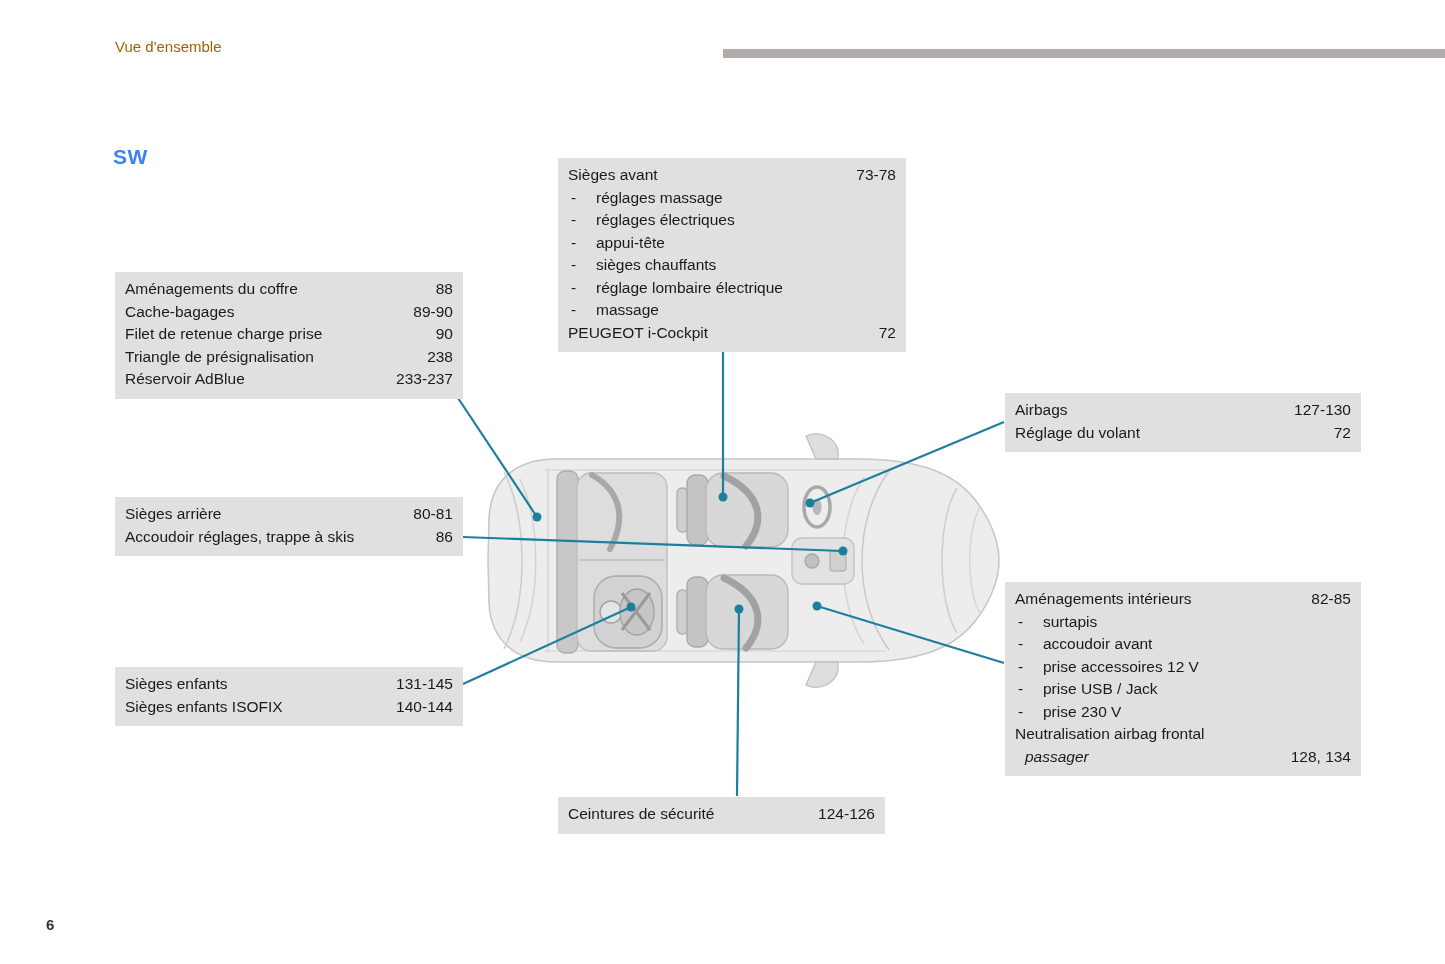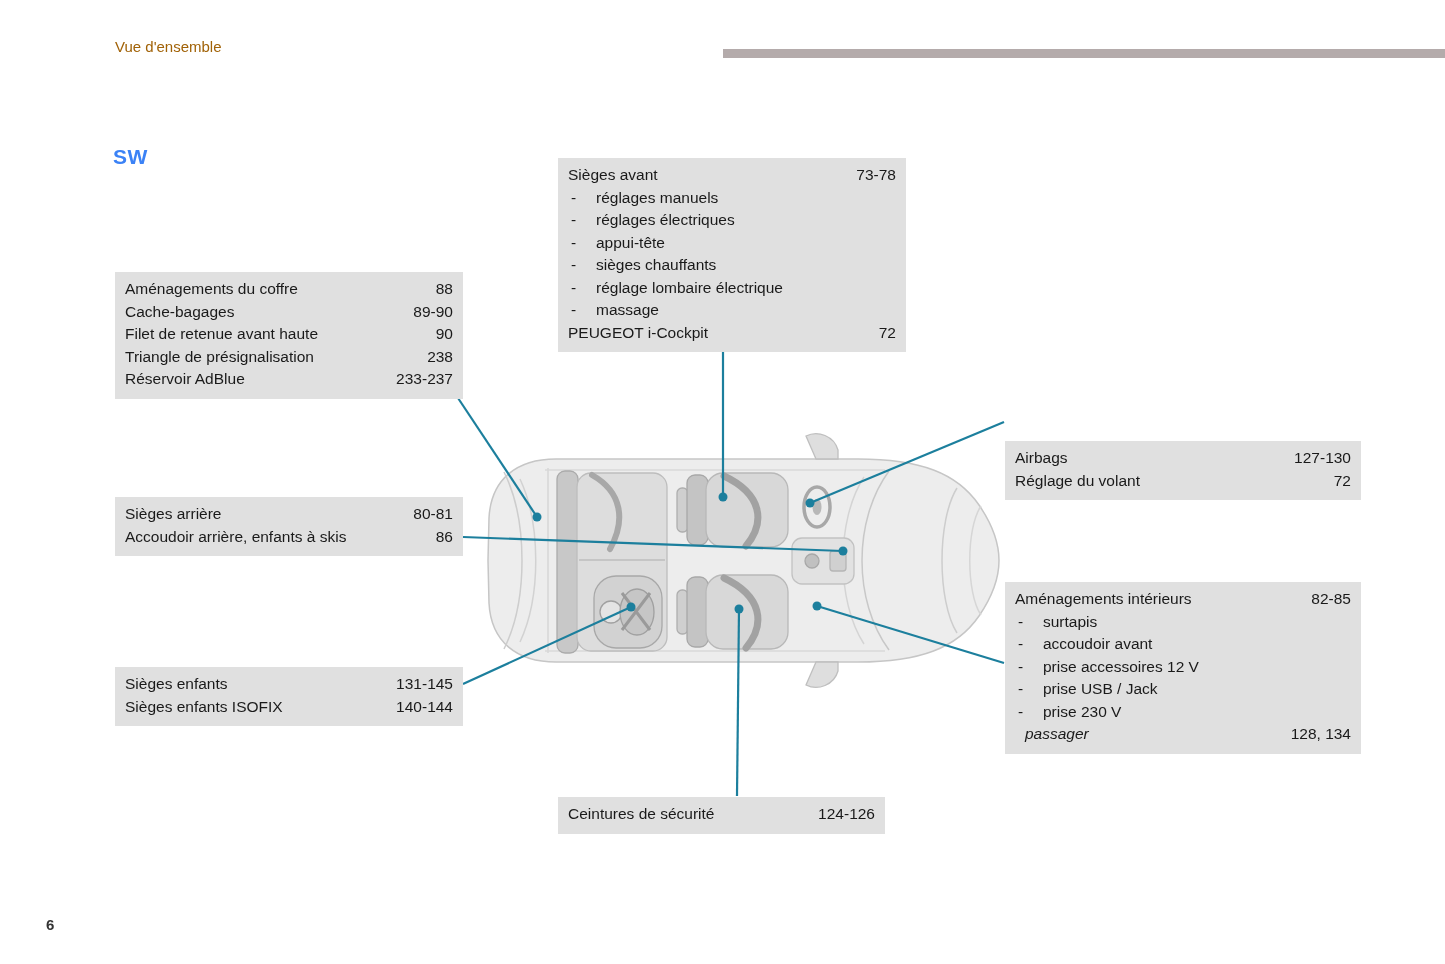--- a/index.html
+++ b/index.html
@@ -17,21 +17,21 @@
   .callout { position:absolute; z-index:2; background:var(--box-bg,#e0e0e0); padding:6px 10px 8px 10px; font-size:15.5px; line-height:22.5px; }
   .callout .row { display:flex; justify-content:space-between; align-items:baseline; }
   .callout .row .label { flex:1 1 auto; }
   .callout .row .pages { flex:0 0 auto; margin-left:14px; white-space:nowrap; text-align:right; }
   .callout .row.bullet { justify-content:flex-start; }
   .callout .row.bullet .dash { flex:0 0 28px; padding-left:3px; }
   .callout .row.indent .label { padding-left:10px;font-style:italic; }
 
   .box-trunk      { left:115px;  top:272px; width:348px; }
   .box-frontseats { left:558px;  top:158px; width:348px; }
-  .box-airbags    { left:1005px; top:393px; width:356px;margin-top:48px; }
+  .box-airbags    { left:1005px; top:393px; width:356px; }
   .box-rearseats  { left:115px;  top:497px; width:348px; }
   .box-interior   { left:1005px; top:582px; width:356px; }
   .box-childseats { left:115px;  top:667px; width:348px; }
   .box-seatbelts  { left:558px;  top:797px; width:327px; }
 
   .connector { stroke:var(--connector,#1c7f9d); stroke-width:2.2; }
   .dot { fill:var(--connector,#1c7f9d); }
 </style>
 </head>
 <body>
@@ -116,21 +116,21 @@
     </g>
   </svg>
 
   <div class="callout box-frontseats">
     <div class="row">
       <span class="label">Sièges avant</span>
       <span class="pages">73-78</span>
     </div>
     <div class="row bullet">
       <span class="dash">-</span>
-      <span class="label">réglages manuels</span>
+      <span class="label">réglages massage</span>
     </div>
     <div class="row bullet">
       <span class="dash">-</span>
       <span class="label">réglages électriques</span>
     </div>
     <div class="row bullet">
       <span class="dash">-</span>
       <span class="label">appui-tête</span>
     </div>
     <div class="row bullet">
@@ -154,21 +154,21 @@
   <div class="callout box-trunk">
     <div class="row">
       <span class="label">Aménagements du coffre</span>
       <span class="pages">88</span>
     </div>
     <div class="row">
       <span class="label">Cache-bagages</span>
       <span class="pages">89-90</span>
     </div>
     <div class="row">
-      <span class="label">Filet de retenue avant haute</span>
+      <span class="label">Filet de retenue charge prise</span>
       <span class="pages">90</span>
     </div>
     <div class="row">
       <span class="label">Triangle de présignalisation</span>
       <span class="pages">238</span>
     </div>
     <div class="row">
       <span class="label">Réservoir AdBlue</span>
       <span class="pages">233-237</span>
     </div>
@@ -184,21 +184,21 @@
       <span class="pages">72</span>
     </div>
   </div>
 
   <div class="callout box-rearseats">
     <div class="row">
       <span class="label">Sièges arrière</span>
       <span class="pages">80-81</span>
     </div>
     <div class="row">
-      <span class="label">Accoudoir arrière, enfants à skis</span>
+      <span class="label">Accoudoir réglages, trappe à skis</span>
       <span class="pages">86</span>
     </div>
   </div>
 
   <div class="callout box-interior">
     <div class="row">
       <span class="label">Aménagements intérieurs</span>
       <span class="pages">82-85</span>
     </div>
     <div class="row bullet">
@@ -213,20 +213,23 @@
       <span class="dash">-</span>
       <span class="label">prise accessoires 12 V</span>
     </div>
     <div class="row bullet">
       <span class="dash">-</span>
       <span class="label">prise USB / Jack</span>
     </div>
     <div class="row bullet">
       <span class="dash">-</span>
       <span class="label">prise 230 V</span>
+    </div>
+    <div class="row">
+      <span class="label">Neutralisation airbag frontal</span>
     </div>
     <div class="row indent">
       <span class="label">passager</span>
       <span class="pages">128, 134</span>
     </div>
   </div>
 
   <div class="callout box-childseats">
     <div class="row">
       <span class="label">Sièges enfants</span>

